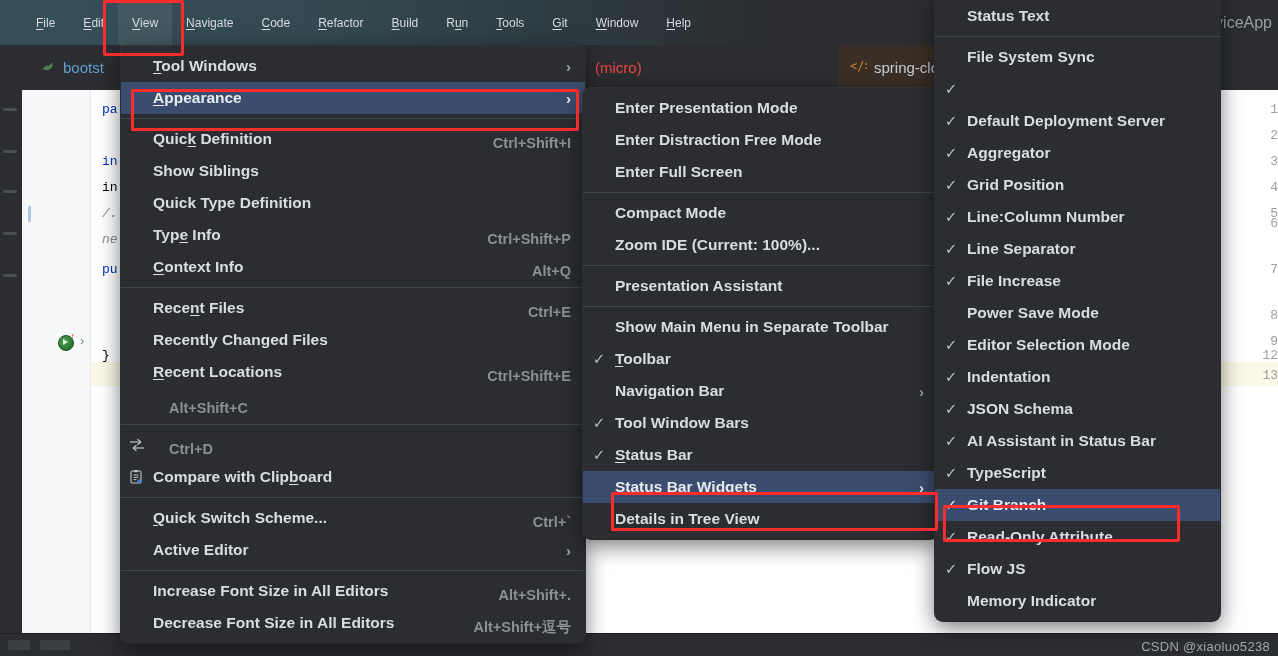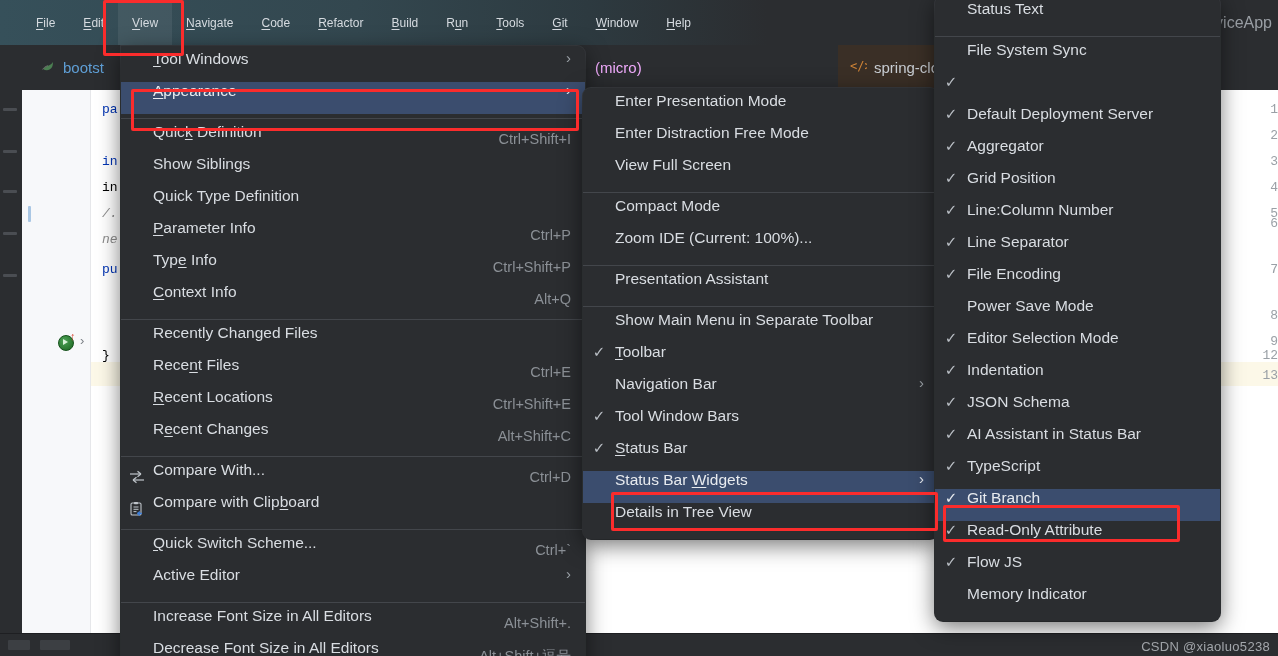--- a/index.html
+++ b/index.html
@@ -42,21 +42,21 @@
   .tabstrip .leftgut{
     position:absolute;left:0;top:0;width:22px;height:45px;background:#2b2d30;
   }
   .tab{
     position:absolute;top:0;height:45px;display:flex;align-items:center;gap:7px;
     font-size:15px;padding:0 12px;color:#b6bbc1;white-space:nowrap;
   }
   .tab.t1{left:28px;}
   .tab.t1 .lbl{color:#5f9fd6;}
   .tab.t2{left:583px;}
-  .tab.t2 .lbl{color:#f0abfc;}
+  .tab.t2 .lbl{color:#ef4444;}
   .tab.t3{left:838px;background:#3a2f26;}
   .tab.t3 .lbl{color:#c8cdd3;}
   .tabline{position:absolute;left:0;top:89px;width:1278px;height:1px;background:#1e1f22;}
 
   
   .toolstrip{position:absolute;left:0;top:90px;width:22px;height:566px;background:#2b2d30;}
   .toolstrip .blip{position:absolute;left:3px;width:14px;height:3px;background:#4a4d52;border-radius:1px;}
 
   
   .editor{
@@ -101,23 +101,24 @@
   .menu{
     position:absolute;background:#2b2d30;
     box-shadow:0 6px 22px rgba(0,0,0,.55),0 0 0 1px #3a3d41;
     padding:4px 0;
   }
   .menu.m1{left:121px;top:46px;width:464px;border-radius:0 8px 8px 8px;}
   .menu.m2{left:583px;top:88px;width:355px;border-radius:8px;}
   .menu.m3{left:935px;top:-4px;width:285px;border-radius:8px;}
 
   .mi{
-    position:relative;display:flex;height:32px;
+    position:relative;display:flex;align-items:center;height:32px;
     color:#d9dde2;font-size:15.5px;padding:0 14px 0 0;cursor:default;
     box-sizing:border-box;
+    font-weight:bold;
   }
   .mi .check{width:32px;flex:0 0 32px;text-align:center;color:#b9bec4;font-size:15px;}
   .mi .txt{flex:1 1 auto;white-space:nowrap;}
   .mi .txt u{text-decoration:underline;text-underline-offset:2px;}
   .mi .acc{color:#8b9096;font-size:14.5px;margin-left:16px;white-space:nowrap;margin-top:8px;}
   .mi .arrow{margin-left:14px;color:#9aa0a6;font-size:15px;line-height:1;}
   .mi.sel{background:#3b4d6e;}
   .mi.sel .txt,.mi.sel .check,.mi.sel .arrow{color:#e8ebef;}
   .mi .iconslot{width:32px;flex:0 0 32px;display:flex;align-items:center;justify-content:center;}
   .mi .iconslot svg{display:block;}
@@ -257,75 +258,68 @@
   <div class="mi">
     <span class="check"></span>
     <span class="txt">Show Siblings</span>
   </div>
 
   <div class="mi">
     <span class="check"></span>
     <span class="txt">Quick Type Definition</span>
   </div>
 
-  <div class="mi">
-    <span class="check"></span>
-    <span class="txt"><u>P</u><span>arameter Info</span></span>
-    <span class="acc">Ctrl+P</span>
-  </div>
 
   <div class="mi">
     <span class="check"></span>
     <span class="txt">Typ<u>e</u><span> Info</span></span>
     <span class="acc">Ctrl+Shift+P</span>
   </div>
 
   <div class="mi">
     <span class="check"></span>
     <span class="txt"><u>C</u><span>ontext Info</span></span>
     <span class="acc">Alt+Q</span>
   </div>
 
   <div class="sep"></div>
 
   <div class="mi">
     <span class="check"></span>
-    <span class="txt">Recently Changed Files</span>
-  </div>
-
-  <div class="mi">
-    <span class="check"></span>
     <span class="txt">Rece<u>n</u><span>t Files</span></span>
     <span class="acc">Ctrl+E</span>
   </div>
 
   <div class="mi">
     <span class="check"></span>
+    <span class="txt">Recently Changed Files</span>
+  </div>
+
+  <div class="mi">
+    <span class="check"></span>
     <span class="txt"><u>R</u><span>ecent Locations</span></span>
     <span class="acc">Ctrl+Shift+E</span>
   </div>
 
   <div class="mi">
     <span class="check"></span>
-    <span class="txt">R<u>e</u><span>cent Changes</span></span>
     <span class="acc">Alt+Shift+C</span>
   </div>
 
   <div class="sep"></div>
 
   <div class="mi">
     <span class="iconslot">
       <svg width="18" height="16" viewBox="0 0 18 16">
         <path d="M2 5h11M2 5l0 0" stroke="#c0c5cb" stroke-width="1.2" fill="none"></path>
         <path d="M13 5 L9.5 2.2 M13 5 L9.5 7.8" stroke="#c0c5cb" stroke-width="1.2" fill="none"></path>
         <path d="M16 11H5" stroke="#c0c5cb" stroke-width="1.2" fill="none"></path>
         <path d="M5 11 L8.5 8.2 M5 11 L8.5 13.8" stroke="#c0c5cb" stroke-width="1.2" fill="none"></path>
       </svg>
     </span>
-    <span class="txt">Compare With...</span>
     <span class="acc">Ctrl+D</span>
   </div>
 
   <div class="mi">
     <span class="iconslot">
       <svg width="18" height="16" viewBox="0 0 18 16">
         <rect x="3" y="2" width="10" height="12" rx="1.3" fill="none" stroke="#c0c5cb" stroke-width="1.1"></rect>
         <rect x="6" y="1" width="4" height="2.2" rx="0.7" fill="#c0c5cb"></rect>
         <path d="M5.5 6h5M5.5 8.3h5M5.5 10.6h3" stroke="#c0c5cb" stroke-width="1" fill="none"></path>
         <path d="M14 12.5H9.5" stroke="#3e7ed8" stroke-width="1.4" fill="none"></path>
@@ -368,21 +362,21 @@
   <div class="mi">
     <span class="check"></span>
     <span class="txt">Enter Presentation Mode</span>
   </div>
   <div class="mi">
     <span class="check"></span>
     <span class="txt">Enter Distraction Free Mode</span>
   </div>
   <div class="mi">
     <span class="check"></span>
-    <span class="txt">View Full Screen</span>
+    <span class="txt">Enter Full Screen</span>
   </div>
 
   <div class="sep"></div>
 
   <div class="mi">
     <span class="check"></span>
     <span class="txt">Compact Mode</span>
   </div>
   <div class="mi">
     <span class="check"></span>
@@ -460,21 +454,21 @@
   <div class="mi">
     <span class="check">✓</span>
     <span class="txt">Line:Column Number</span>
   </div>
   <div class="mi">
     <span class="check">✓</span>
     <span class="txt">Line Separator</span>
   </div>
   <div class="mi">
     <span class="check">✓</span>
-    <span class="txt">File Encoding</span>
+    <span class="txt">File Increase</span>
   </div>
   <div class="mi">
     <span class="check"></span>
     <span class="txt">Power Save Mode</span>
   </div>
   <div class="mi">
     <span class="check">✓</span>
     <span class="txt">Editor Selection Mode</span>
   </div>
   <div class="mi">

